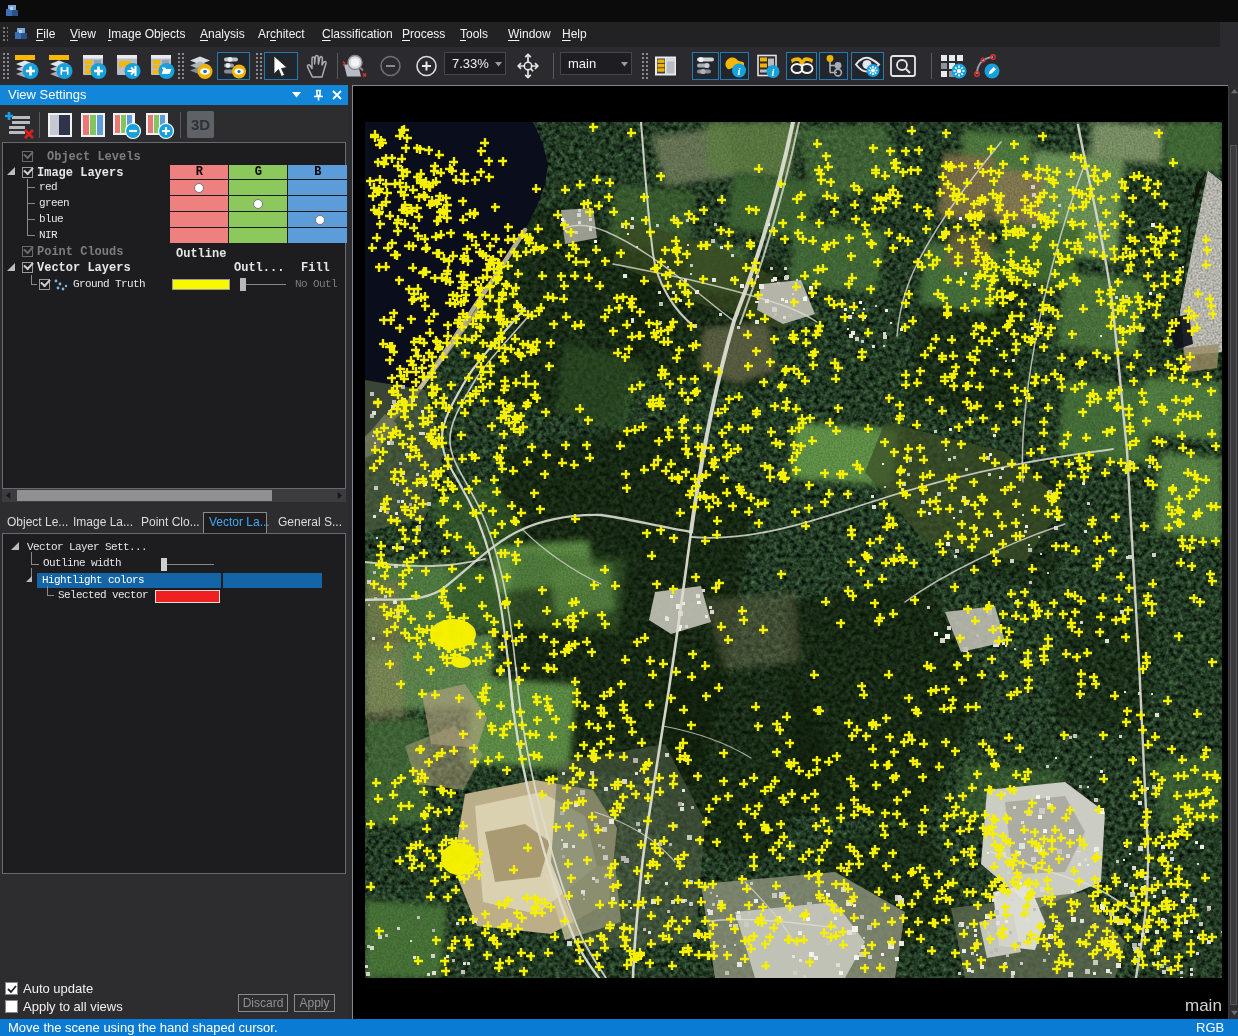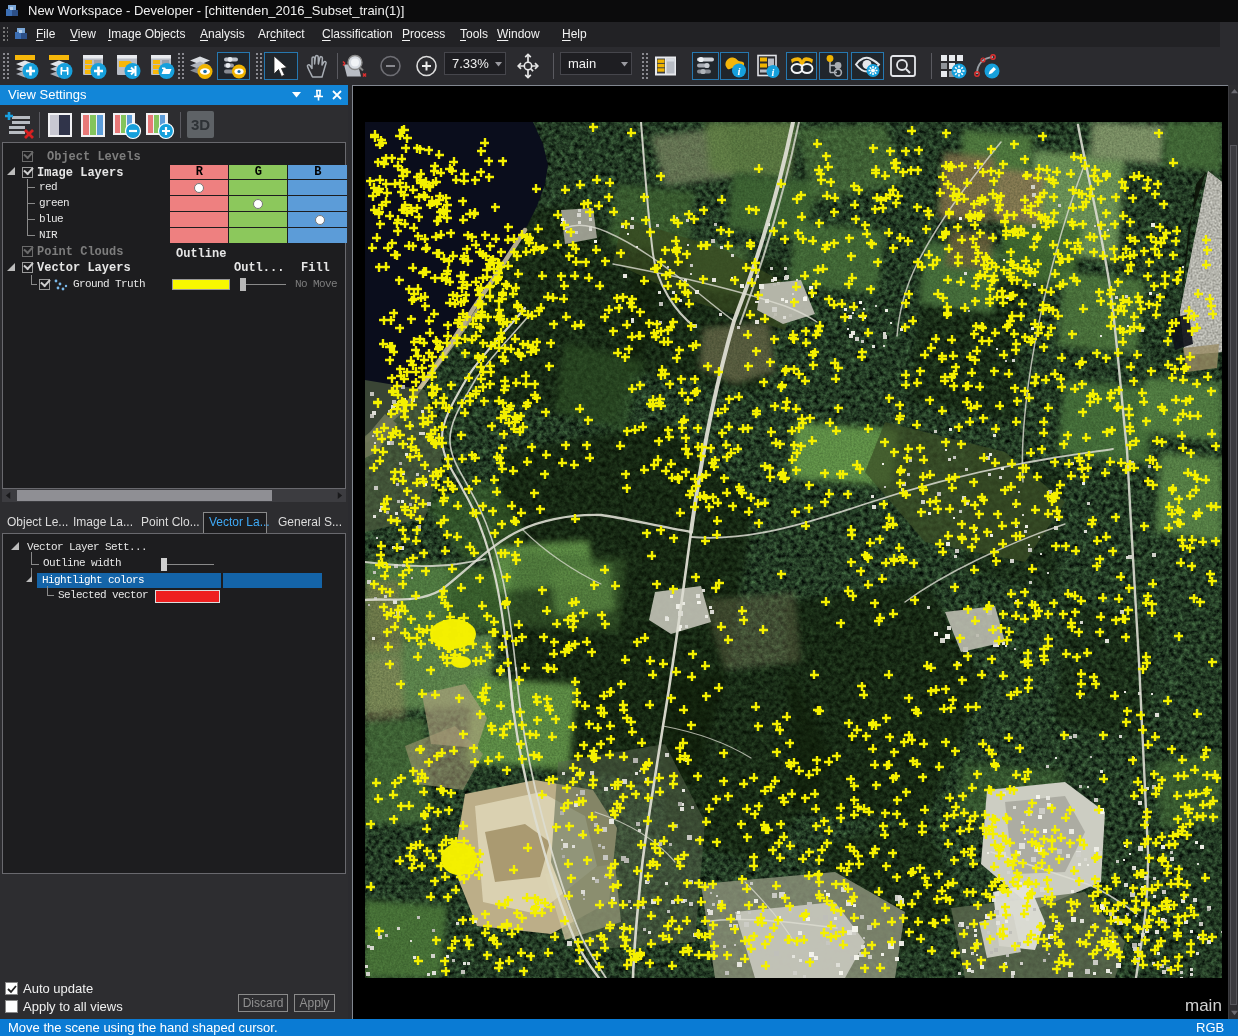--- a/index.html
+++ b/index.html
@@ -32,39 +32,38 @@
 .btn{position:absolute;border:1px solid #8a8a8a;color:#909090;background:#2d2d30;font-size:12px;text-align:center;line-height:16px}
 </style></head>
 <body>
 <div id="titlebar">
  <svg class="abs" style="left:5px;top:4px" width="14" height="14" viewBox="0 0 14 14">
       <rect x="3" y="1" width="8" height="5" fill="#7aa7d8"></rect>
       <rect x="1" y="5" width="7" height="7" fill="#3c6fb4"></rect>
       <rect x="7" y="6" width="6" height="6" fill="#2c4f86"></rect>
       <rect x="5" y="3" width="3" height="3" fill="#b8d0ea"></rect>
     </svg>
- <span style="position:absolute;left:28px">New Workspace - Developer - [chittenden_2016_Subset_train(1)]</span>
 </div>
 <div id="menubar">
  <div style="position:absolute;left:2px;top:4px;width:6px;height:17px;background-image:radial-gradient(circle,#777 0.9px,transparent 1.1px);background-size:4px 4px"></div>
  <svg class="abs" style="left:14px;top:5px" width="14" height="14" viewBox="0 0 14 14">
       <rect x="3" y="1" width="8" height="5" fill="#7aa7d8"></rect>
       <rect x="1" y="5" width="7" height="7" fill="#3c6fb4"></rect>
       <rect x="7" y="6" width="6" height="6" fill="#2c4f86"></rect>
       <rect x="5" y="3" width="3" height="3" fill="#b8d0ea"></rect>
     </svg>
  <span class="mi" style="left:36px"><u>F</u>ile</span>
  <span class="mi" style="left:70px"><u>V</u>iew</span>
  <span class="mi" style="left:108px"><u>I</u>mage Objects</span>
  <span class="mi" style="left:200px"><u>A</u>nalysis</span>
  <span class="mi" style="left:258px">Ar<u>c</u>hitect</span>
  <span class="mi" style="left:322px"><u>C</u>lassification</span>
  <span class="mi" style="left:402px"><u>P</u>rocess</span>
  <span class="mi" style="left:460px"><u>T</u>ools</span>
- <span class="mi" style="left:497px"><u>W</u>indow</span>
+ <span class="mi" style="left:508px"><u>W</u>indow</span>
  <span class="mi" style="left:562px"><u>H</u>elp</span>
 </div>
 <div id="toolbar">
     <div class="grip" style="left:2px"></div>
 <svg class="tbtn" style="left:12px" width="27" height="28" viewBox="0 0 27 28">
       <rect x="3" y="3" width="20" height="5" fill="#f7b70a"></rect>
       <path d="M4,12 l9,-3.5 9,3.5 -9,3.5z" fill="#e2e5ea"></path>
       <path d="M4,17 l9,-3.5 9,3.5 -9,3.5z" fill="#c3c7cf"></path>
       <path d="M4,22 l9,-3.5 9,3.5 -9,3.5z" fill="#a8adb6"></path>
       <circle cx="18.5" cy="19" r="8" fill="#16a0dc"></circle>
@@ -382,21 +381,21 @@
           <circle cx="7" cy="6" r="1.4"></circle>
           <circle cx="5" cy="10" r="1.4"></circle>
           <circle cx="10" cy="11" r="1.4"></circle>
           <circle cx="13" cy="8" r="1.2"></circle>
         </g>
       </svg>
  <span class="trow" style="left:70px;top:135px">Ground Truth</span>
  <div style="position:absolute;left:169px;top:136px;width:58px;height:11px;background:#f8f800;border:1px solid #999"></div>
  <div class="tline" style="left:243px;top:141px;width:40px;height:1px"></div>
  <div style="position:absolute;left:237px;top:135px;width:6px;height:13px;background:#b8b8b8"></div>
- <span class="trow dis" style="left:292px;top:135px">No Move</span>
+ <span class="trow dis" style="left:292px;top:135px">No Outl</span>
 </div>
 
 <div style="position:absolute;left:2px;top:384px;width:344px;height:13px;background:#3c3c40">
  <svg class="abs" style="left:3px;top:3px" width="7" height="7" viewBox="0 0 8 8">
         <path d="M6,0v8L1,4Z" fill="#19191b"></path>
       </svg>
  <div style="position:absolute;left:15px;top:1px;width:255px;height:11px;background:#8f8f94"></div>
  <svg class="abs" style="left:334px;top:3px" width="7" height="7" viewBox="0 0 8 8">
         <path d="M2,0v8L7,4Z" fill="#19191b"></path>
       </svg>

